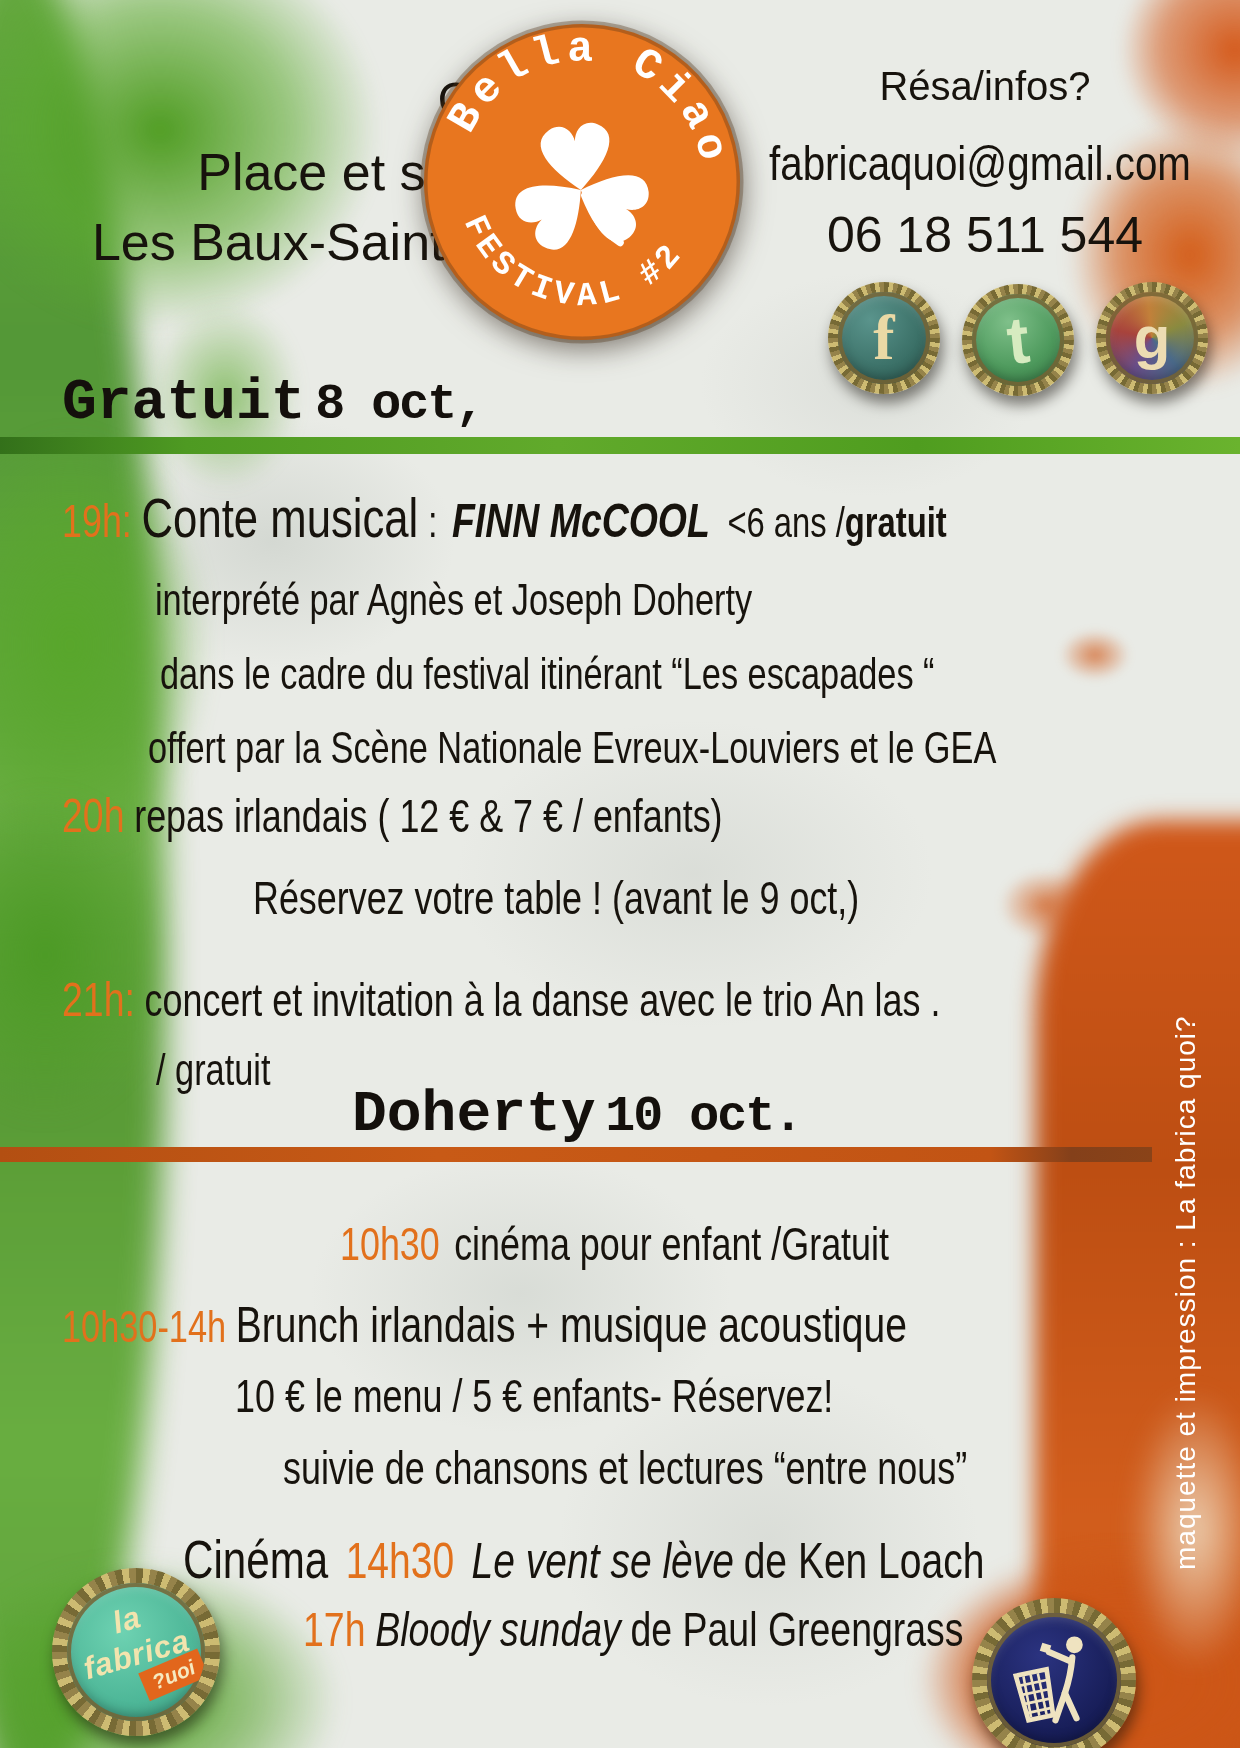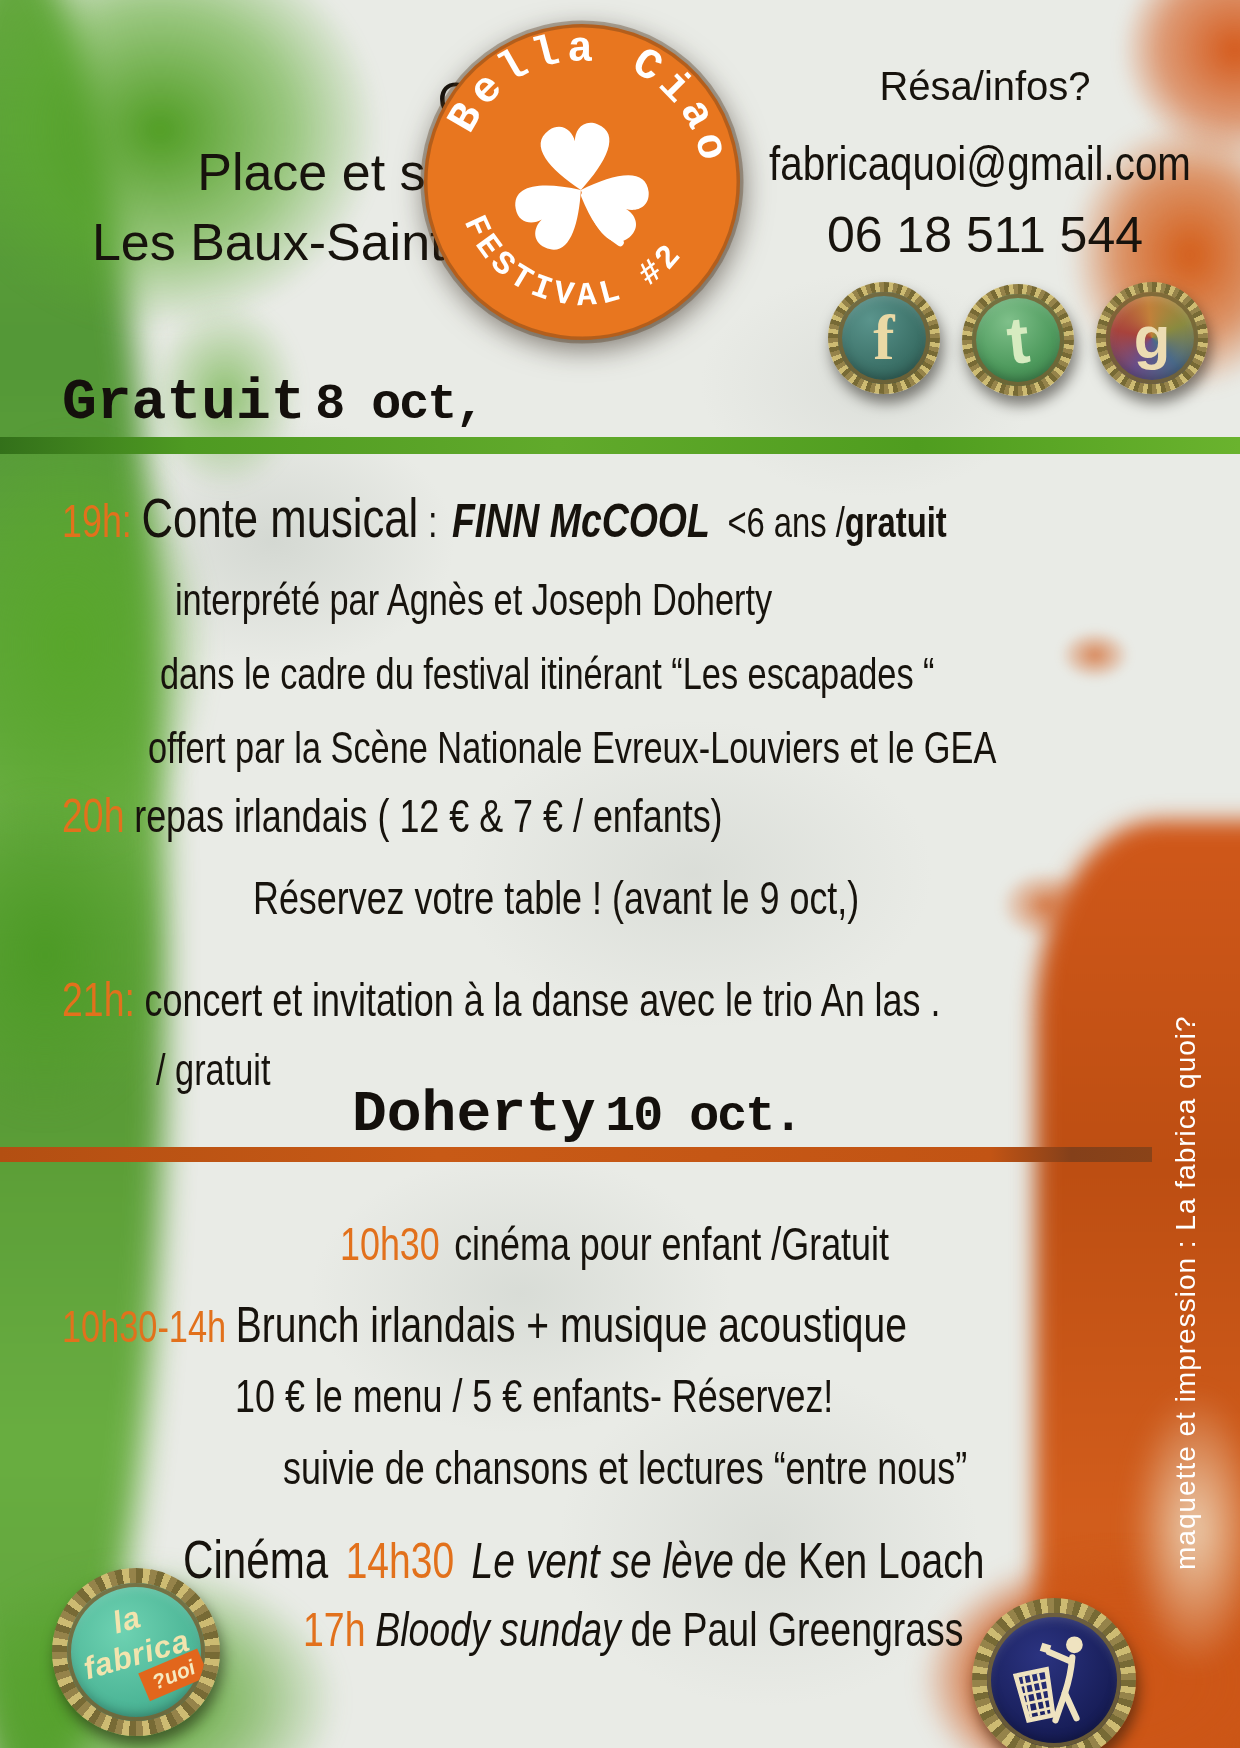--- a/index.html
+++ b/index.html
@@ -166,21 +166,21 @@
 
 <div class="line" style="left:62px;top:488px;">
   <span class="cond">
     <span class="time sz46">19h:</span>
     <span class="sz56 ml8">Conte musical</span>
     <span class="sz44 ml8">:</span>
     <span class="ttl sz48 ml14">FINN McCOOL</span>
     <span class="sz42 ml18">&lt;6 ans /</span><span class="b sz42">gratuit</span>
   </span>
 </div>
-<div class="line" style="left:155px;top:576px;margin-left:20px;">
+<div class="line" style="left:155px;top:576px;">
   <span class="cond sz44">interprété par Agnès et Joseph Doherty</span>
 </div>
 <div class="line" style="left:160px;top:650px;">
   <span class="cond sz44">dans le cadre du festival  itinérant “Les escapades “</span>
 </div>
 <div class="line" style="left:148px;top:724px;">
   <span class="cond sz44">offert par la Scène Nationale Evreux-Louviers et  le GEA</span>
 </div>
 <div class="line" style="left:62px;top:790px;">
   <span class="cond">

